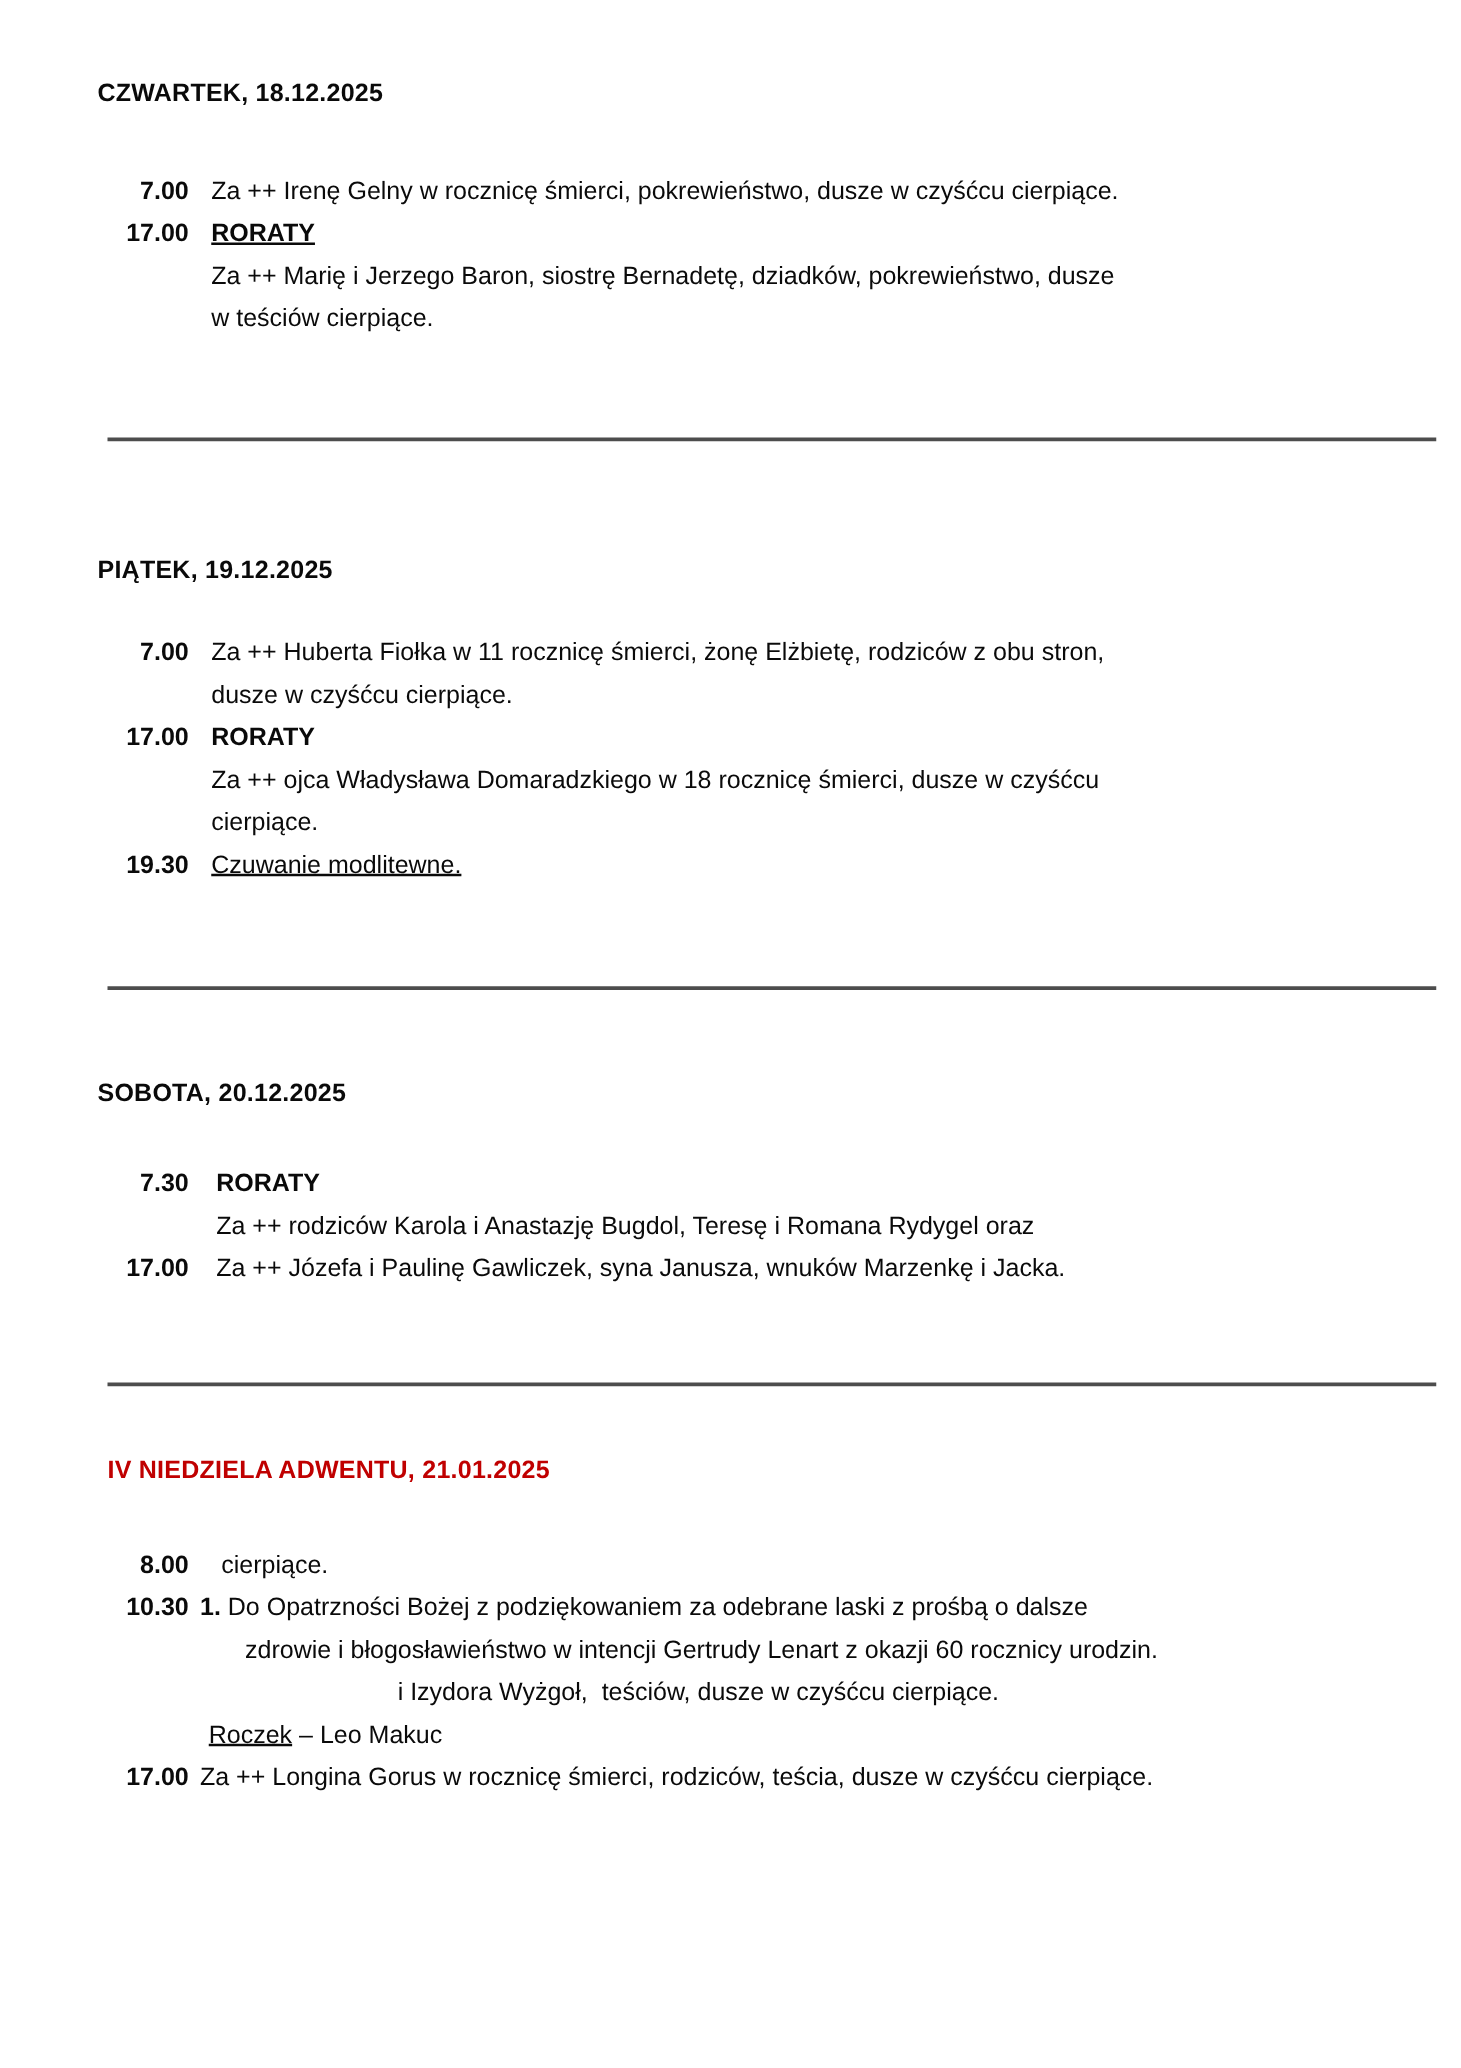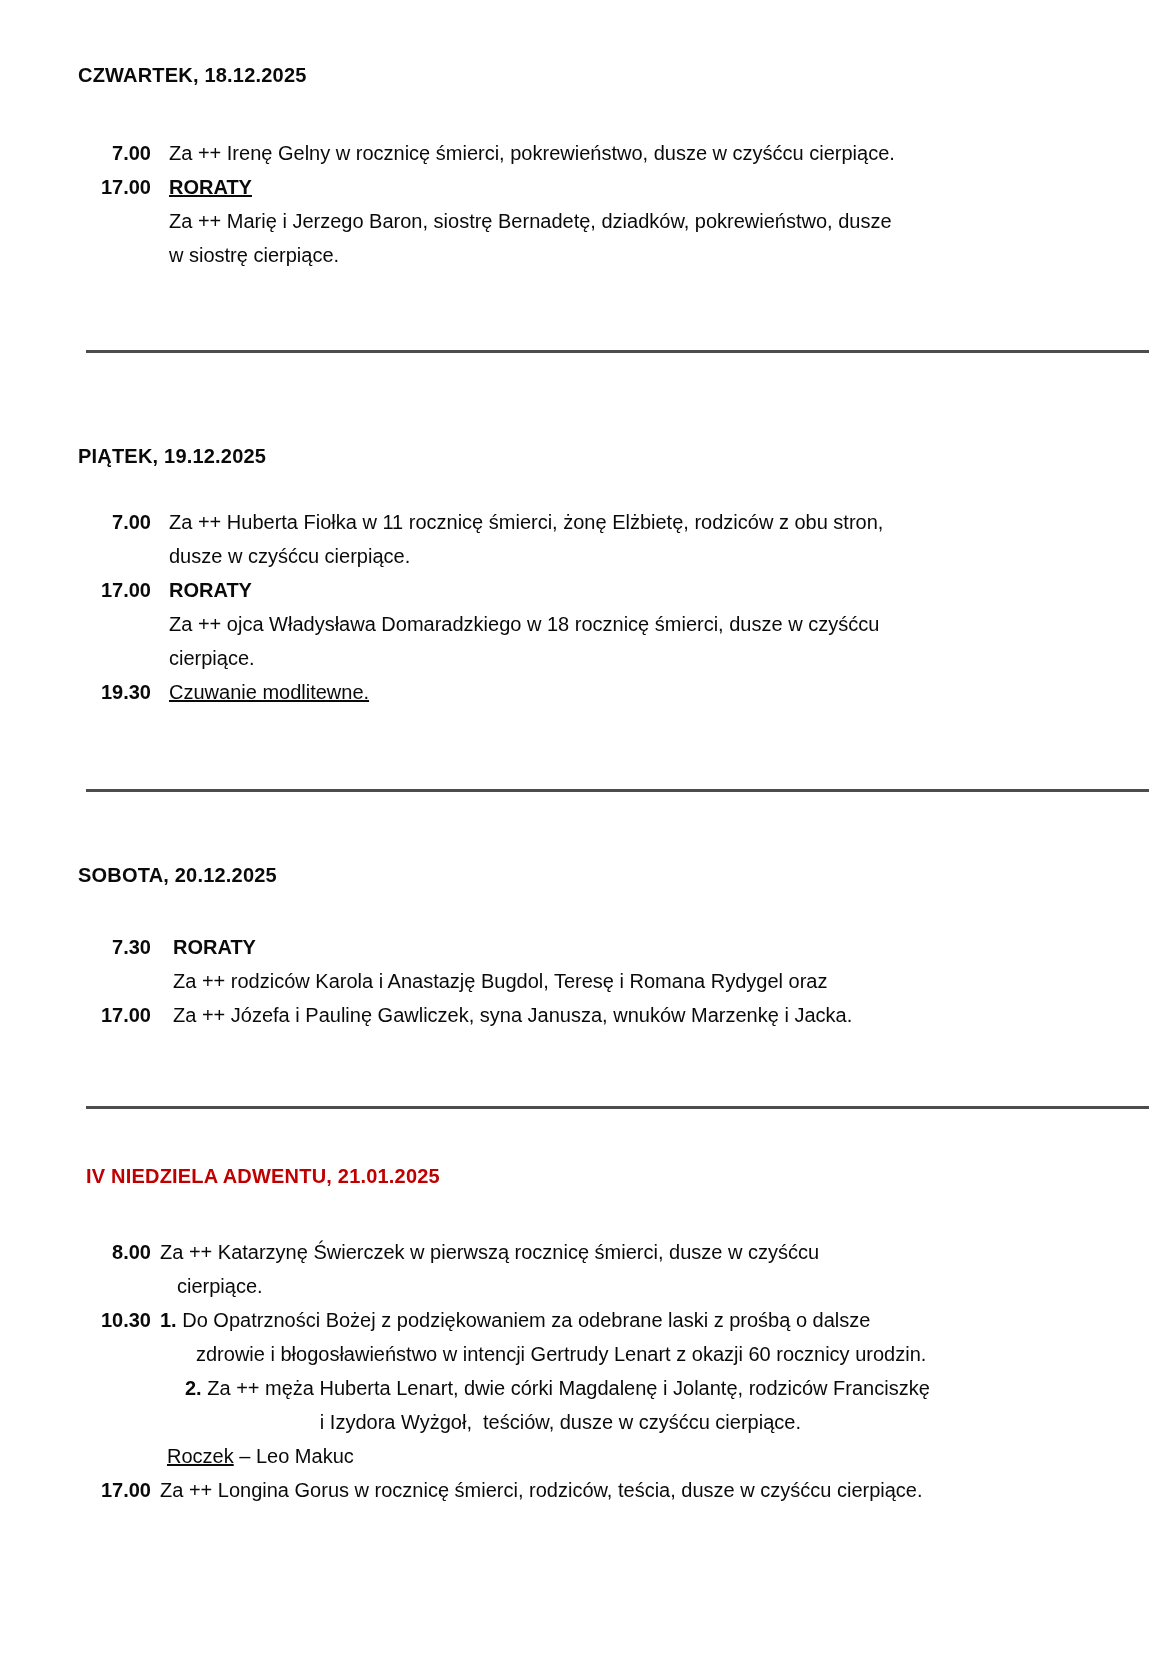--- a/index.html
+++ b/index.html
@@ -80,21 +80,21 @@
         <div class="time">7.00</div>
         <div class="body">
           <div class="line">Za ++ Irenę Gelny w rocznicę śmierci, pokrewieństwo, dusze w czyśćcu cierpiące.</div>
         </div>
       </div>
       <div class="entry">
         <div class="time">17.00</div>
         <div class="body">
           <div class="line bold underline">RORATY</div>
           <div class="line">Za ++ Marię i Jerzego Baron, siostrę Bernadetę, dziadków, pokrewieństwo, dusze</div>
-          <div class="line">w siostrę cierpiące.</div>
+          <div class="line">w teściów cierpiące.</div>
         </div>
       </div>
     </div>
   </section>
 
   <hr class="rule" style="margin-top:78px;">
 
   <section>
     <h2 class="day-heading" style="margin-top:90px;">PIĄTEK, 19.12.2025</h2>
     <div class="entries" style="margin-top:36px;">
@@ -144,30 +144,28 @@
   </section>
 
   <hr class="rule" style="margin-top:74px;">
 
   <section>
     <h2 class="day-heading red" style="margin-top:54px;">IV NIEDZIELA ADWENTU, 21.01.2025</h2>
     <div class="entries" style="margin-top:46px;">
       <div class="entry">
         <div class="time">8.00</div>
         <div class="body tight">
-          <div class="line">Za ++ Katarzynę Świerczek w pierwszą rocznicę śmierci, dusze w czyśćcu</div>
           <div class="line" style="margin-left:17px;">cierpiące.</div>
         </div>
       </div>
       <div class="entry">
         <div class="time">10.30</div>
         <div class="body tight">
           <div class="line"><span class="bold">1.</span><span> Do Opatrzności Bożej z podziękowaniem za odebrane laski z prośbą o dalsze</span></div>
           <div class="line" style="margin-left:36px;">zdrowie i błogosławieństwo w intencji Gertrudy Lenart z okazji 60 rocznicy urodzin.</div>
-          <div class="line" style="margin-left:25px;"><span class="bold">2.</span><span> Za ++ męża Huberta Lenart, dwie córki Magdalenę i Jolantę, rodziców Franciszkę</span></div>
           <div class="line" style="margin-left:31px;text-align:center;">i Izydora Wyżgoł,  teściów, dusze w czyśćcu cierpiące.</div>
           <div class="line" style="margin-left:7px;"><span class="underline">Roczek</span><span> – Leo Makuc</span></div>
         </div>
       </div>
       <div class="entry">
         <div class="time">17.00</div>
         <div class="body tight">
           <div class="line">Za ++ Longina Gorus w rocznicę śmierci, rodziców, teścia, dusze w czyśćcu cierpiące.</div>
         </div>
       </div>

